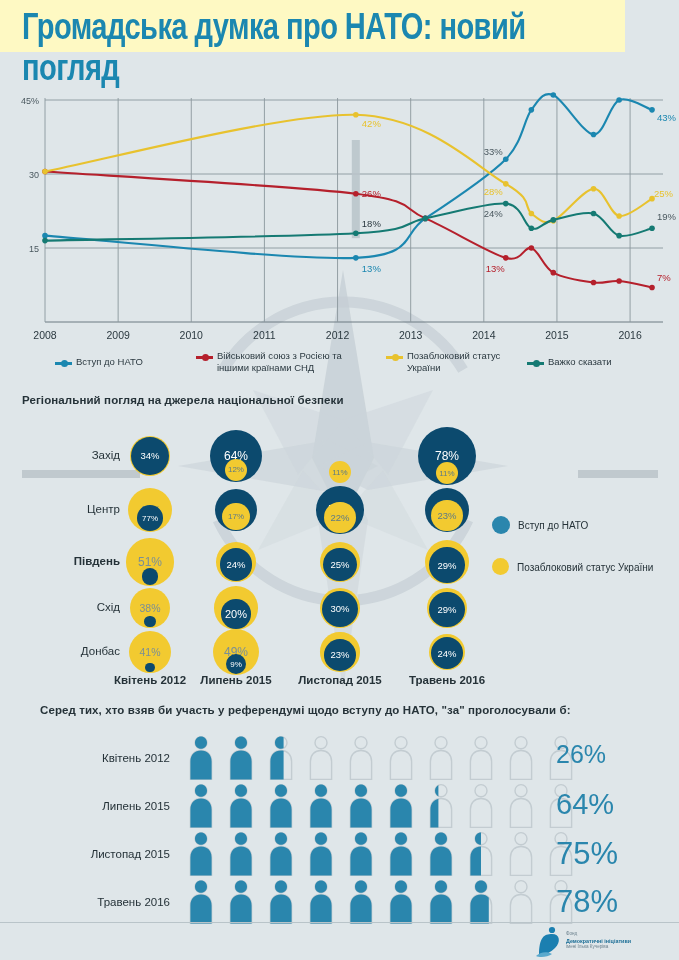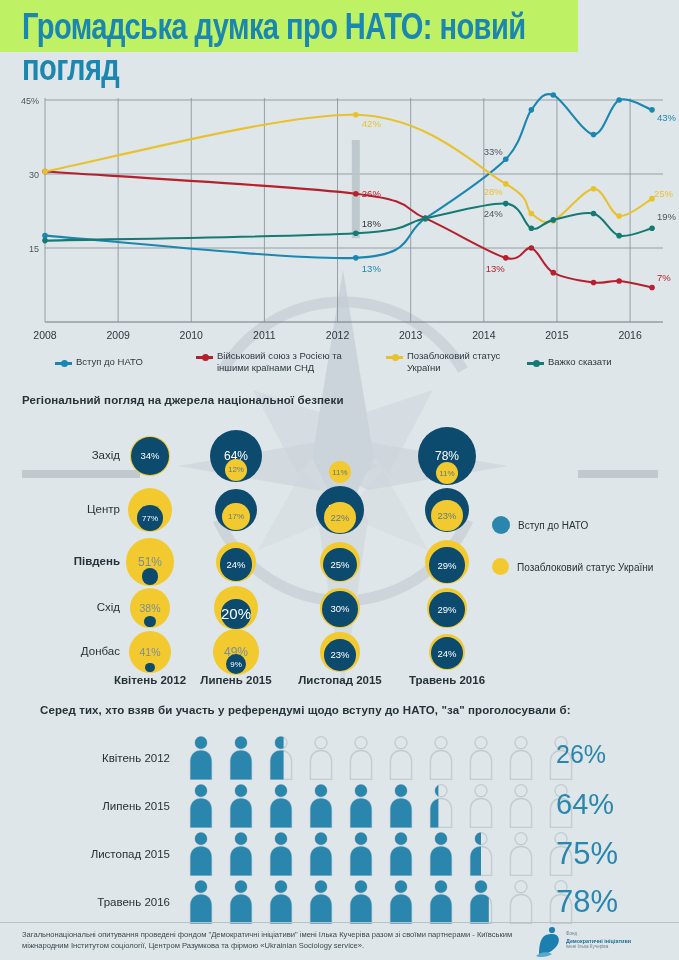--- a/index.html
+++ b/index.html
@@ -21,22 +21,22 @@
     position: absolute;
     left: 178px; top: 270px;
     width: 330px; height: 420px;
     opacity: 1;
     pointer-events: none;
   }
 
   
   .header {
     position: absolute; left: 0; top: 0;
-    width: 578px; height: 52px;
-    background: #bef264;
+    width: 625px; height: 52px;
+    background: #fef9c3;
   }
   .title {
     position: absolute; left: 22px; top: 6px;
     font-size: 30px; font-weight: 700;
     color: #1b87b0;
     letter-spacing: -0.6px;
     font-family: "Liberation Sans", sans-serif;
     transform: scaleY(1.22) scaleX(0.97);
     transform-origin: left top;
   }
@@ -311,21 +311,21 @@
       <div class="bub bub-blue" style="left: 141.898px; top: 156.417px; width: 16.2034px; height: 16.2034px; font-size: 8px;"></div>
       <div class="bub bub-yellow" style="left: 216.155px; top: 130.155px; width: 39.69px; height: 39.69px; font-size: 10.5px;">36%</div>
       <div class="bub bub-blue" style="left: 219.797px; top: 136.438px; width: 32.4067px; height: 32.4067px; font-size: 9.5px;">24%</div>
       <div class="bub bub-yellow" style="left: 319.611px; top: 129.611px; width: 40.7776px; height: 40.7776px; font-size: 10.5px;">38%</div>
       <div class="bub bub-blue" style="left: 323.462px; top: 136.314px; width: 33.075px; height: 33.075px; font-size: 9.5px;">25%</div>
       <div class="bub bub-yellow" style="left: 425.061px; top: 128.061px; width: 43.8789px; height: 43.8789px; font-size: 10.5px;">44%</div>
       <div class="bub bub-blue" style="left: 429.189px; top: 135.317px; width: 35.6229px; height: 35.6229px; font-size: 9.5px;">29%</div>
       <div class="bub bub-yellow" style="left: 129.611px; top: 175.611px; width: 40.7776px; height: 40.7776px; font-size: 10.5px;">38%</div>
       <div class="bub bub-blue" style="left: 144.271px; top: 203.931px; width: 11.4575px; height: 11.4575px; font-size: 8px;"></div>
       <div class="bub bub-yellow" style="left: 214.311px; top: 174.311px; width: 43.3775px; height: 43.3775px; font-size: 10.5px;">43%</div>
-      <div class="bub bub-blue" style="left: 221.208px; top: 187.106px; width: 29.5832px; height: 29.5832px; font-size: 15px;">20%</div>
+      <div class="bub bub-blue" style="left: 221.208px; top: 187.106px; width: 29.5832px; height: 29.5832px; font-size: 11px;">20%</div>
       <div class="bub bub-yellow" style="left: 320.155px; top: 176.155px; width: 39.69px; height: 39.69px; font-size: 10.5px;">36%</div>
       <div class="bub bub-blue" style="left: 321.884px; top: 178.613px; width: 36.2318px; height: 36.2318px; font-size: 9.5px;">30%</div>
       <div class="bub bub-yellow" style="left: 426.611px; top: 175.611px; width: 40.7776px; height: 40.7776px; font-size: 10.5px;">38%</div>
       <div class="bub bub-blue" style="left: 429.189px; top: 179.766px; width: 35.6229px; height: 35.6229px; font-size: 9.5px;">29%</div>
       <div class="bub bub-yellow" style="left: 128.822px; top: 218.822px; width: 42.3567px; height: 42.3567px; font-size: 10.5px;">41%</div>
       <div class="bub bub-blue" style="left: 145.322px; top: 250.823px; width: 9.35502px; height: 9.35502px; font-size: 8px;"></div>
       <div class="bub bub-yellow" style="left: 212.847px; top: 216.847px; width: 46.305px; height: 46.305px; font-size: 12px;">49%</div>
       <div class="bub bub-blue" style="left: 226.077px; top: 242.308px; width: 19.845px; height: 19.845px; font-size: 8px;">9%</div>
       <div class="bub bub-yellow" style="left: 320.433px; top: 220.433px; width: 39.1349px; height: 39.1349px; font-size: 10.5px;">35%</div>
       <div class="bub bub-blue" style="left: 324.138px; top: 226.843px; width: 31.7244px; height: 31.7244px; font-size: 9.5px;">23%</div>
@@ -582,21 +582,20 @@
           </g>
           <g transform="translate(360,0)">
             <path d="M13 0.6 C16.4 0.6 19 3.3 19 6.7 C19 10.1 16.4 12.8 13 12.8 C9.6 12.8 7 10.1 7 6.7 C7 3.3 9.6 0.6 13 0.6 Z M13 14.5 C19.4 14.5 23.6 18.8 23.6 25.4 L23.6 43.4 L2.4 43.4 L2.4 25.4 C2.4 18.8 6.6 14.5 13 14.5 Z" fill="none" stroke="#c3ccd1" stroke-width="1.4"></path>
           </g>
         </svg>
       </div>
       <div class="p-pct" style="left: 556px; top: 162px; font-size: 31px;">78%</div>
     </div>
 
   <div class="footer">
-    <div class="footer-text">Загальнонаціональні опитування проведені фондом "Демократичні ініціативи" імені Ілька Кучеріва разом зі своїми партнерами - Київським міжнародним Інститутом соціології, Центром Разумкова та фірмою «Ukrainian Sociology service».</div>
     <div class="logo-wrap">
       <svg width="34" height="34" viewBox="0 0 34 34">
         <circle cx="22" cy="5" r="3.1" fill="#1b7fb0"></circle>
         <path d="M9 31 C9 12, 14 9, 22 9 C30 9, 31 17, 25 23 C21 27, 16 29, 13 31 Z" fill="#1b7fb0"></path>
         <path d="M6 31 C10 27, 17 26, 22 29 C18 32, 10 33, 6 31 Z" fill="#5aa9cd"></path>
       </svg>
       <div class="logo-txt">
         <div class="l1">Фонд</div>
         <div class="l2">Демократичні ініціативи</div>
         <div class="l3">імені Ілька Кучеріва</div>

